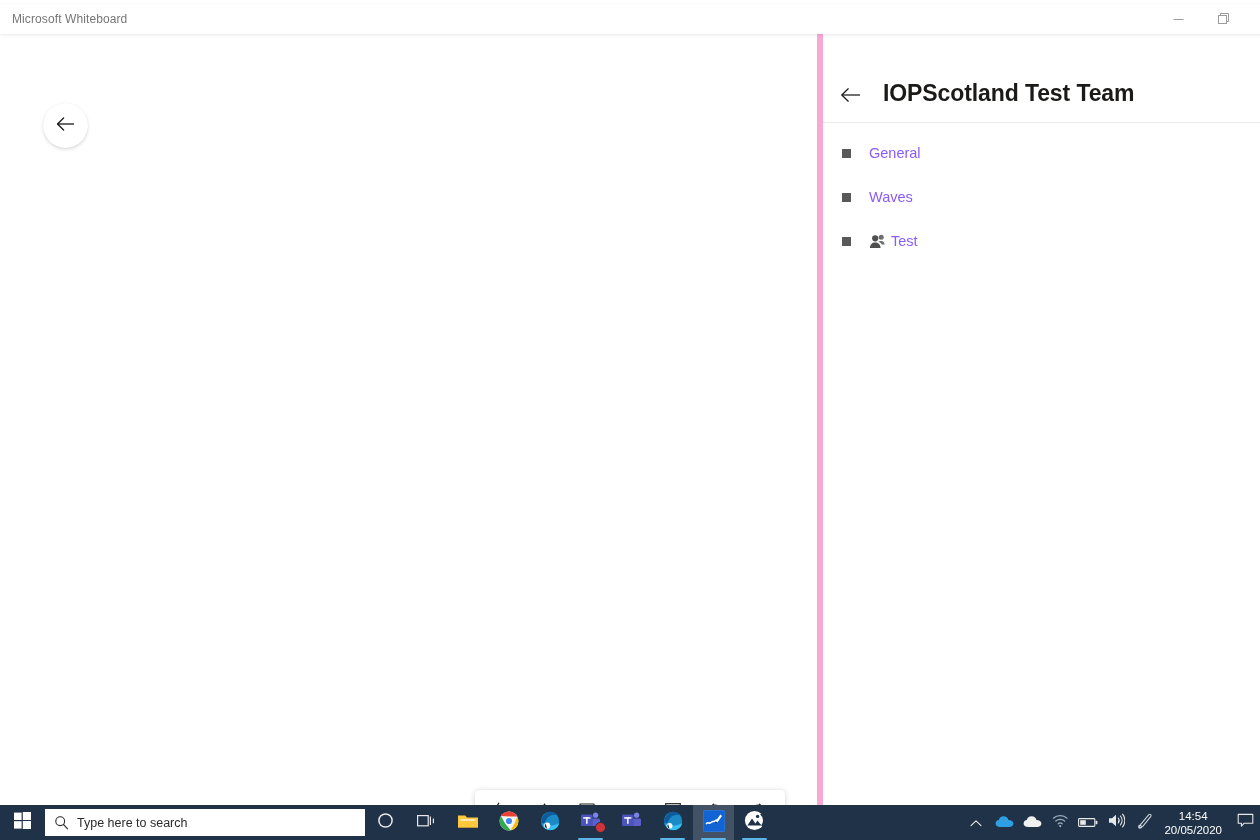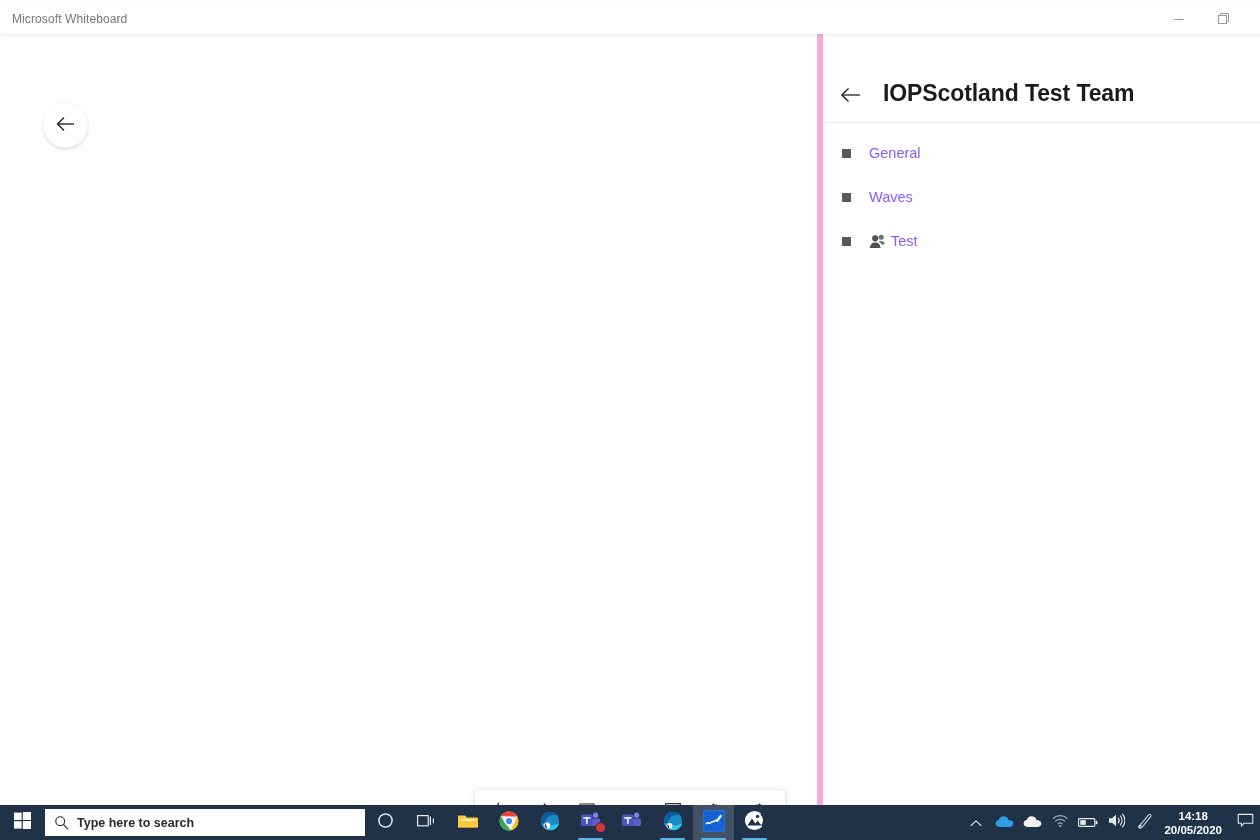--- a/index.html
+++ b/index.html
@@ -167,21 +167,20 @@
   
   .taskbar {
     position: absolute;
     left: 0; top: 805px;
     width: 1260px;
     height: 35px;
     background: #1f3247;
     display: flex;
     align-items: center;
     z-index: 50;
-    font-weight: bold;
   }
   .start-btn {
     width: 45px; height: 35px;
     display: flex;
     align-items: center;
     justify-content: center;
     flex: 0 0 auto;
   }
   .search-box {
     width: 320px; height: 27px;
@@ -608,21 +607,21 @@
           <svg width="17" height="16" viewBox="0 0 17 16">
             <path d="M12.8 1.6 C14.2 0.6 15.8 2.0 14.8 3.4 L7.2 12.8 C6.4 13.8 4.2 15.0 3.6 14.4 C3.0 13.8 4.2 11.6 5.2 10.8 Z" fill="none" stroke="#c8d2dc" stroke-width="1.1" stroke-linejoin="round"></path>
             <circle cx="4.0" cy="13.8" r="1.4" fill="none" stroke="#c8d2dc" stroke-width="1.1"></circle>
           </svg>
         </span>
       </div>
 
     </div>
 
     <div class="clock">
-      <span>14:18</span>
+      <span>14:54</span>
       <span>20/05/2020</span>
     </div>
 
     <div class="notif">
       <span>
         <svg width="17" height="15" viewBox="0 0 17 15">
           <path d="M1.2 1.4 H15.8 V10.2 H7.2 L4.4 13.2 V10.2 H1.2 Z" fill="none" stroke="#e8e8e8" stroke-width="1.1" stroke-linejoin="round"></path>
         </svg>
       </span>
     </div>

